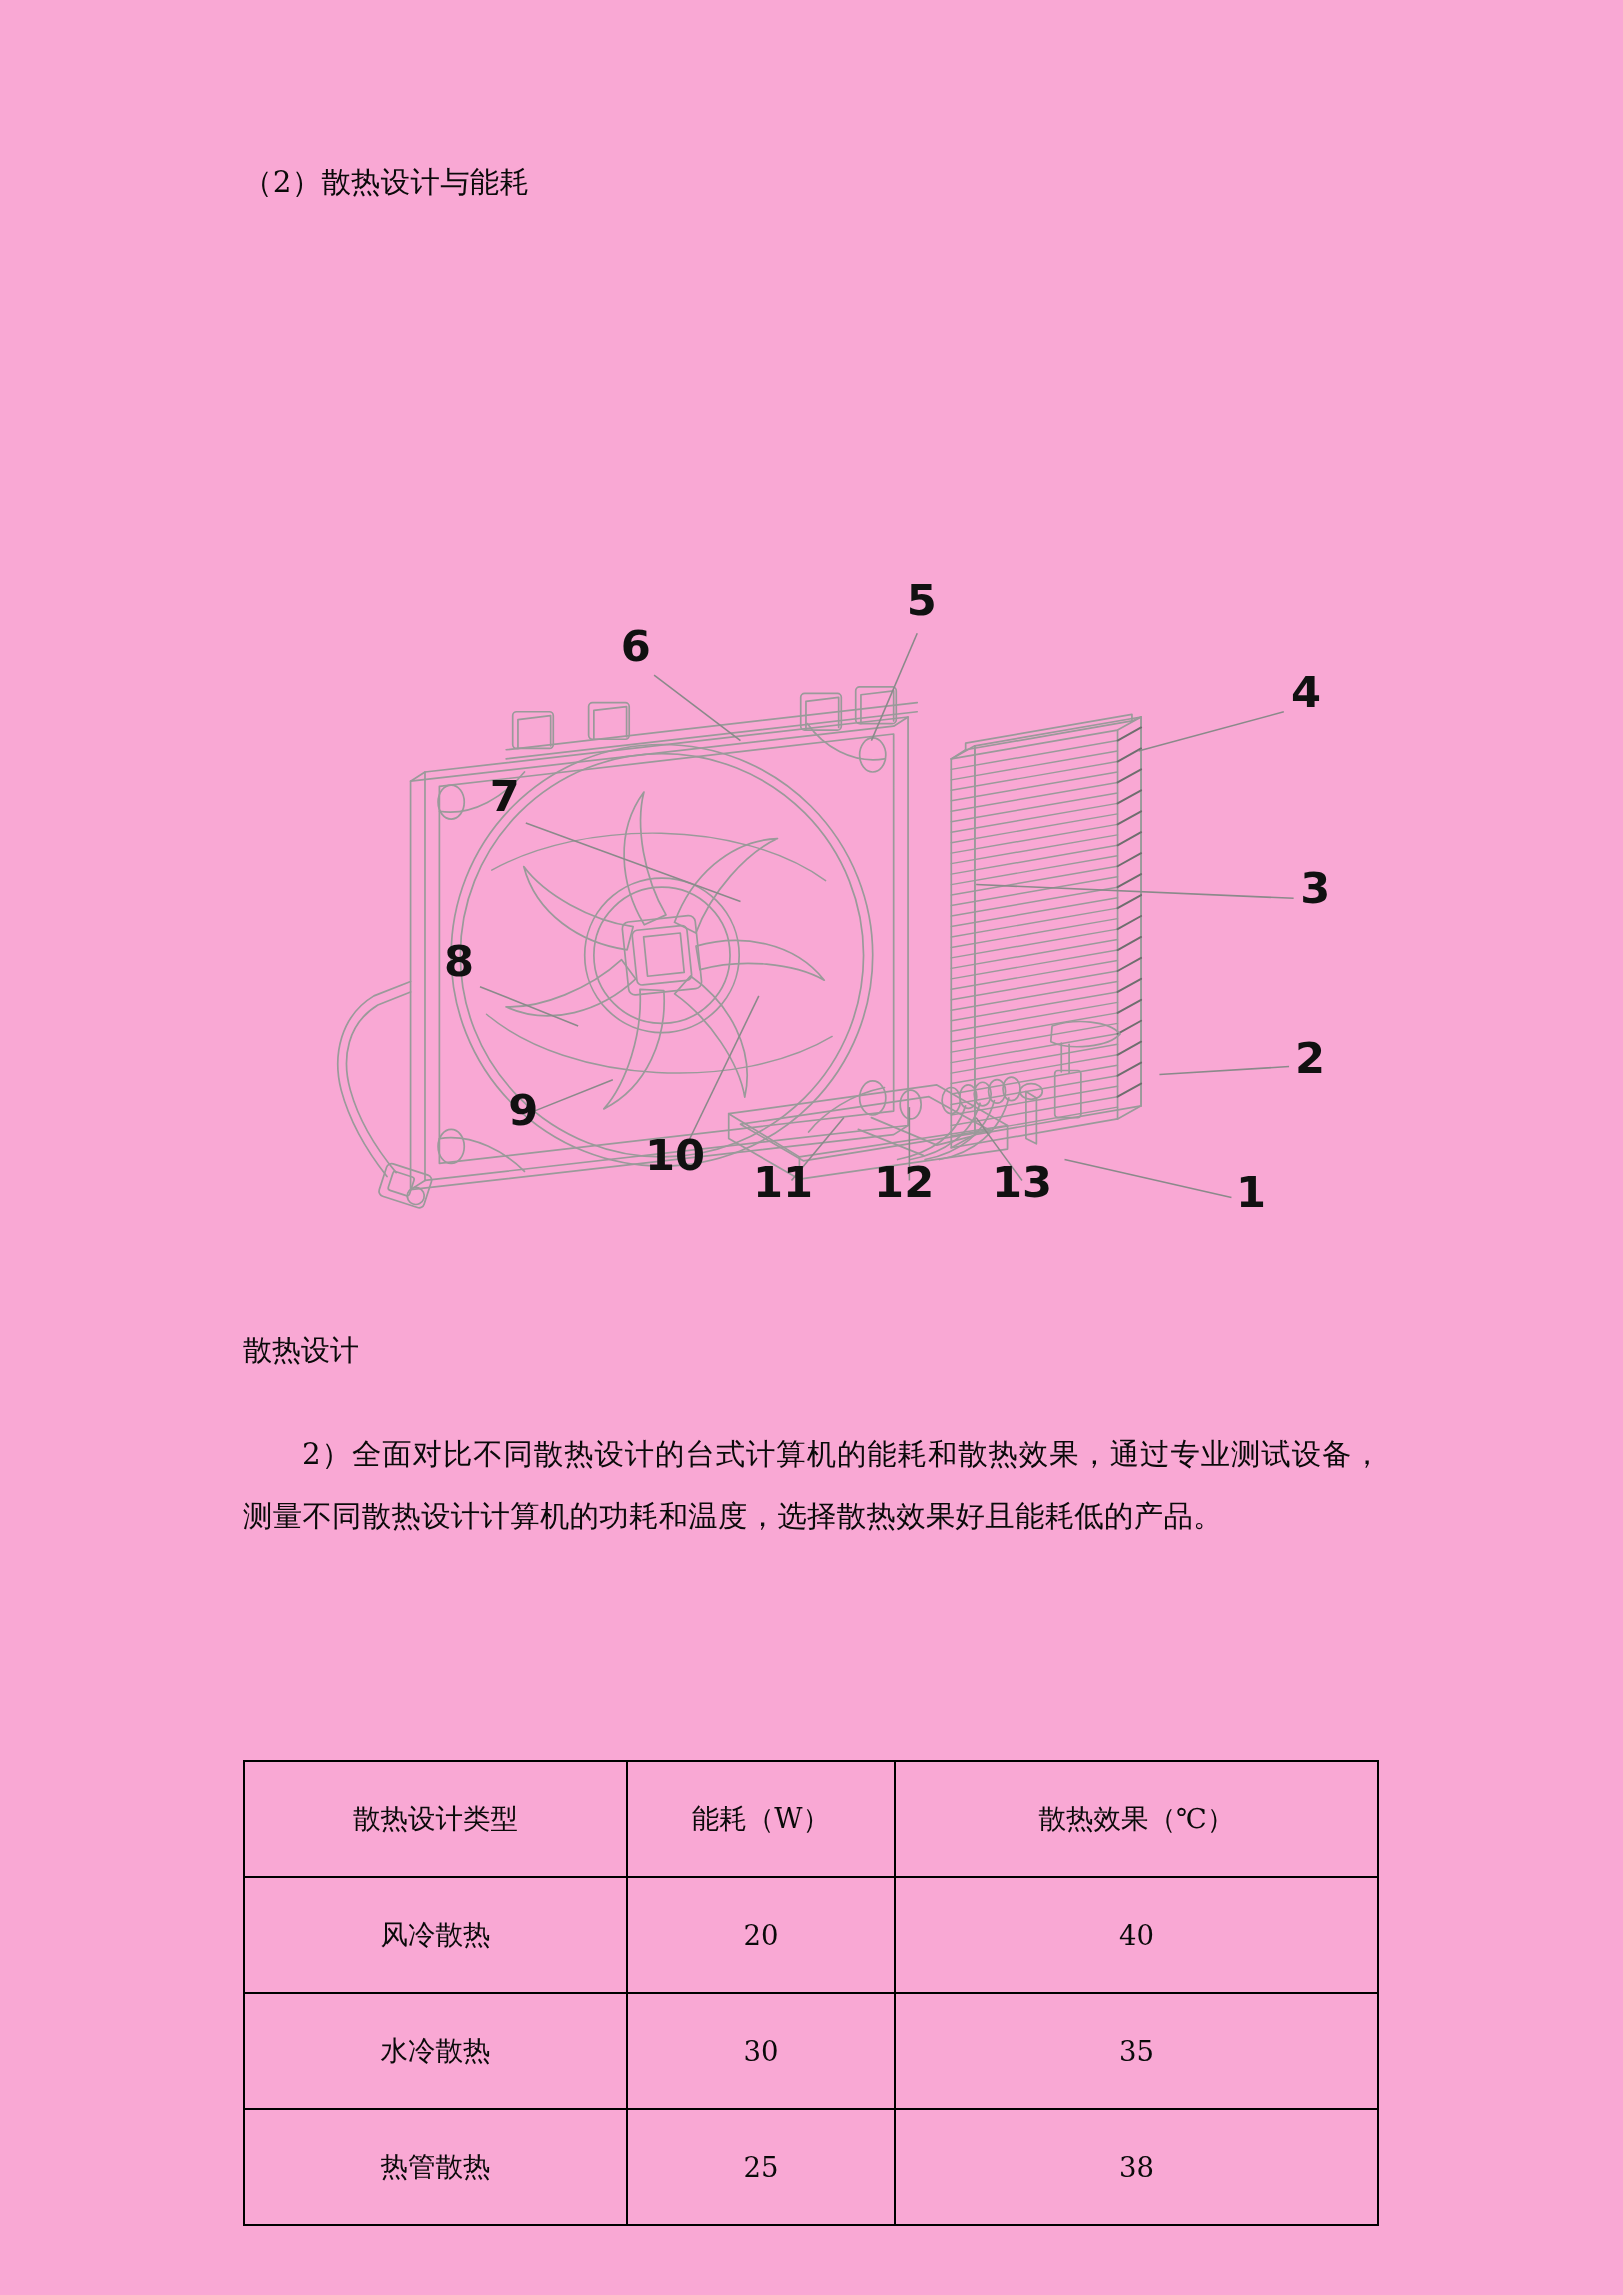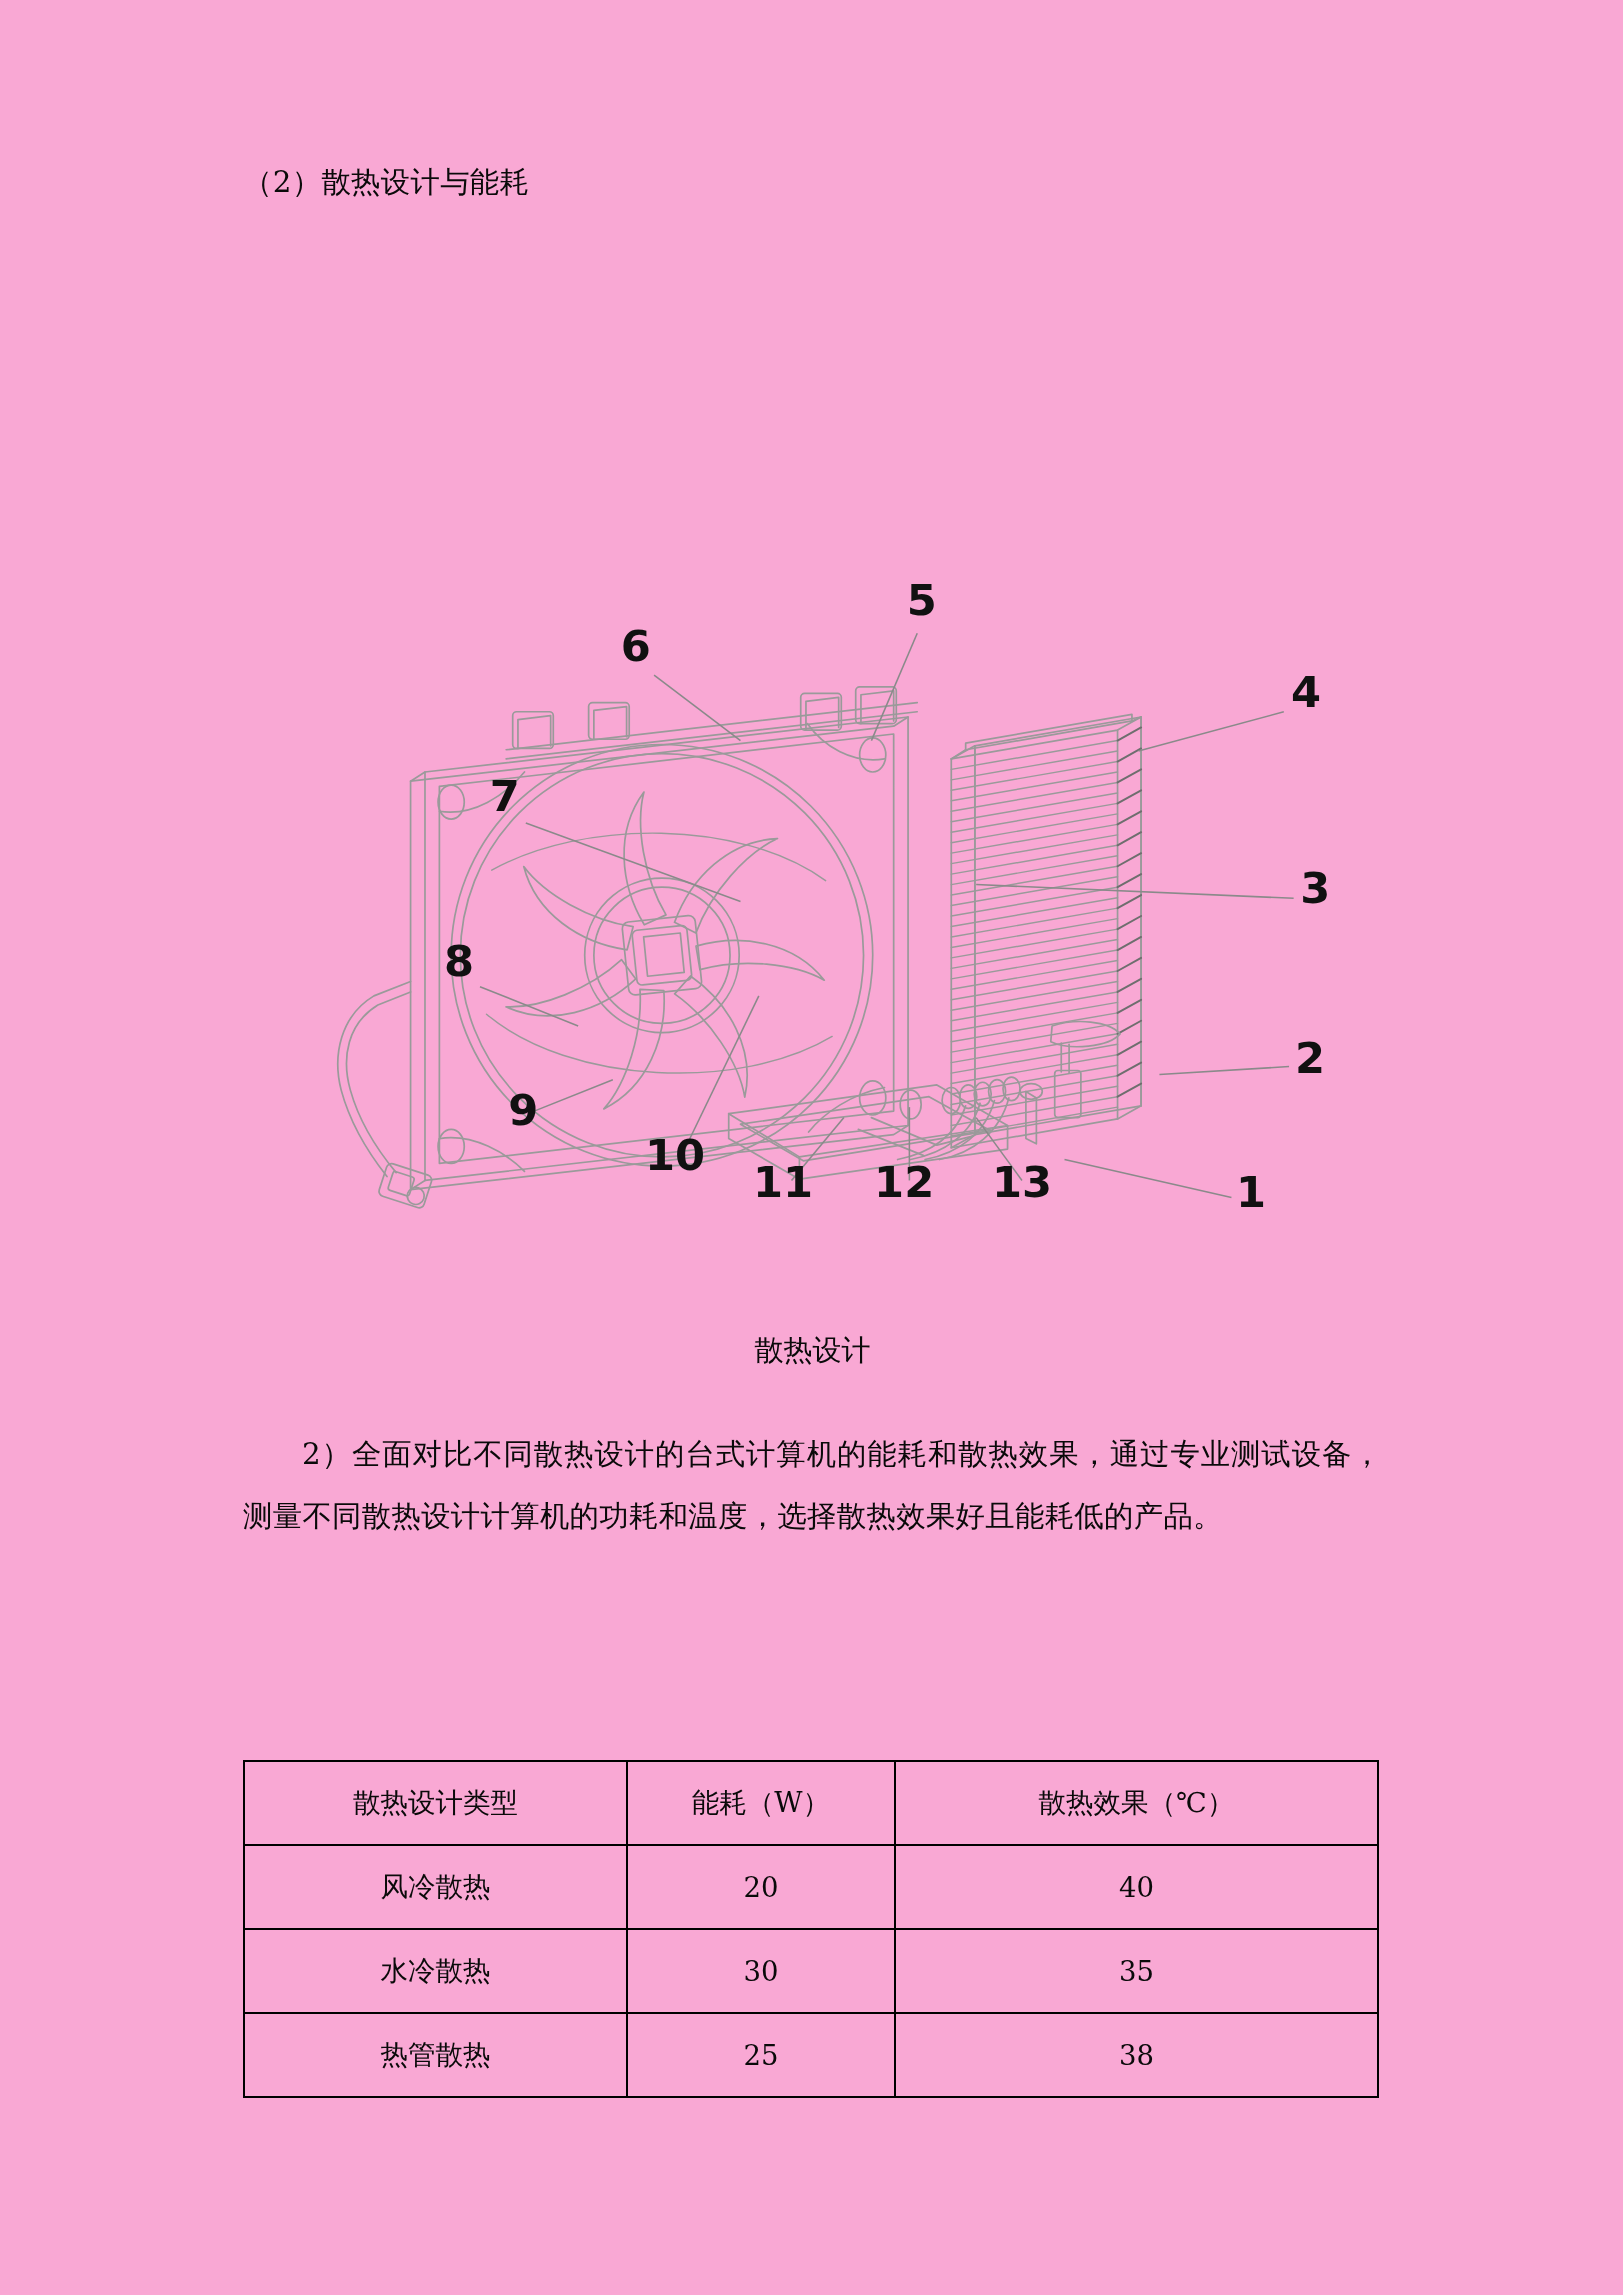--- a/index.html
+++ b/index.html
@@ -54,42 +54,42 @@
     position: absolute;
     left: 0; top: 0;
     width: 1139px;
     height: 982px;
   }
   .fig-caption {
     position: absolute;
     left: 0;
     top: 979px;
     width: 1139px;
-    text-align: center;
+    text-align: left;
     font-size: 29px;
     line-height: 37px;
     color: #0a0a0a;
   }
 
   
   #spec-table {
     position: absolute;
     left: 243px;
     top: 1760px;
     width: 1135px;
     border-collapse: collapse;
     table-layout: fixed;
   }
   #spec-table td {
     border: 2px solid #000000;
     text-align: center;
     vertical-align: middle;
     font-size: 27.5px;
     height: 82px;
-    padding: 0;
+    padding: 16px;
     color: #0a0a0a;
   }
   #spec-table col.c1 { width: 383px; }
   #spec-table col.c2 { width: 268px; }
   #spec-table col.c3 { width: 483px; }
 </style>
 </head>
 <body>
 
 <div class="page">

